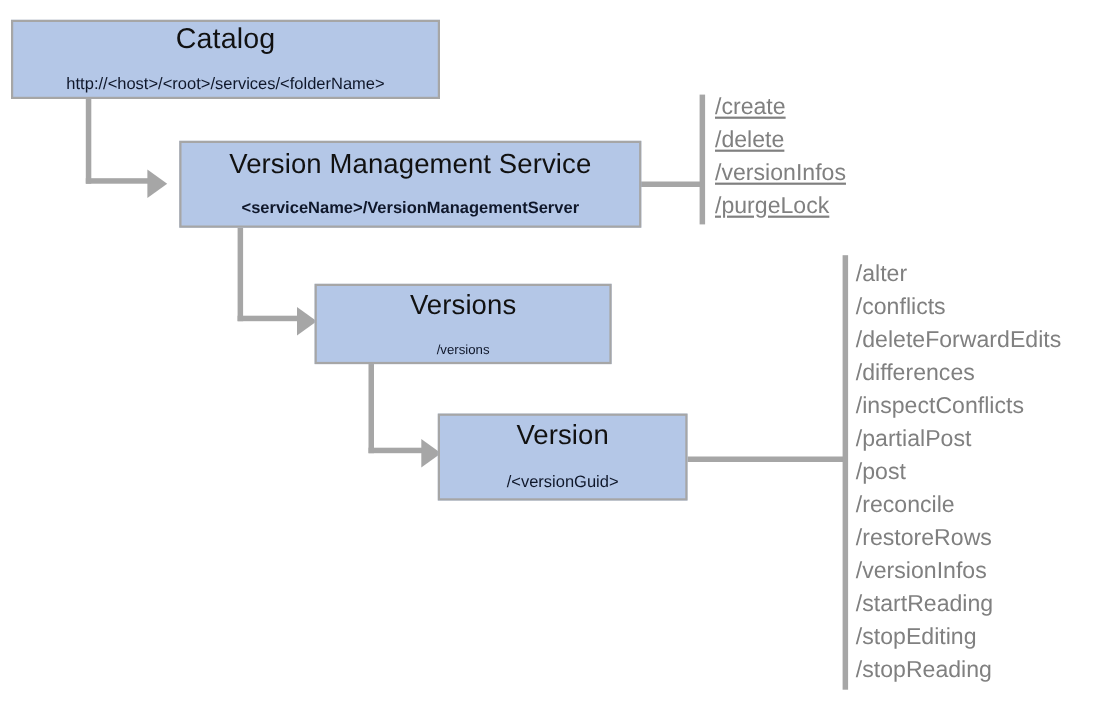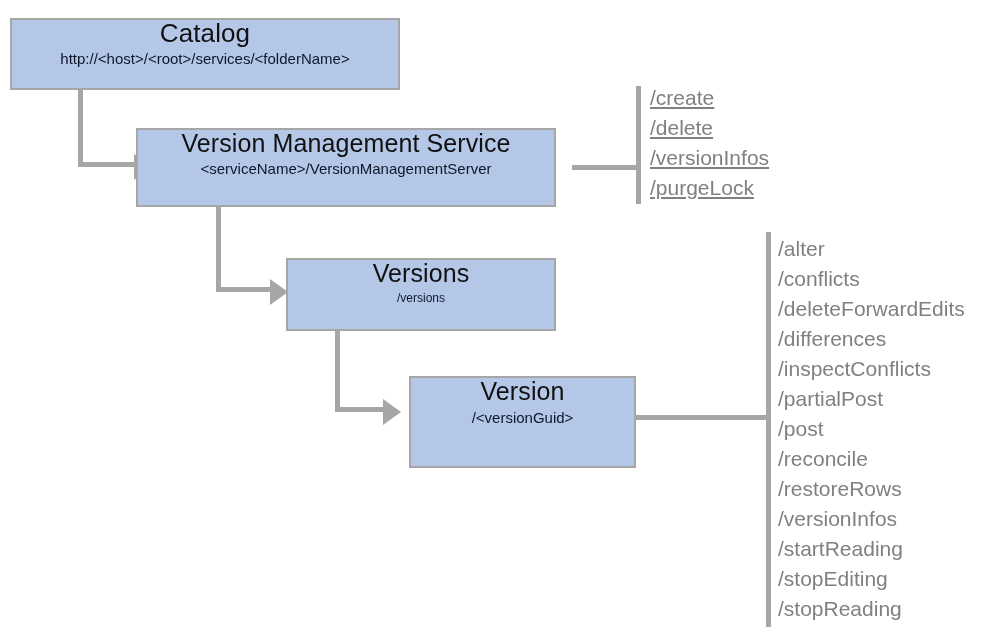--- a/index.html
+++ b/index.html
@@ -18,21 +18,23 @@
     overflow: hidden;
   }
   .node {
     position: absolute;
     box-sizing: border-box;
     background: #b4c7e7;
     border: 2px solid #a6a6a6;
     display: flex;
     flex-direction: column;
     align-items: center;
+    justify-content: center;
     color: #111111;
+    gap: 16px;
   }
   .node .node-title {
     font-size: 25px;
     line-height: 1.06;
     font-weight: 400;
     letter-spacing: 0.1px;
     white-space: nowrap;
   }
   .node .node-path {
     font-size: 15px;
@@ -41,33 +43,33 @@
     white-space: nowrap;
     color: #0f172a;
   }
   #node-catalog {
     left: 10px;  top: 18px;  width: 390px; height: 72px;
   }
   #node-catalog .node-title { font-size: 26px; }
   #node-catalog .node-path  { font-size: 15px; margin-top: 2px; }
 
   #node-vms {
-    left: 136px; top: 128px; width: 420px; height: 79px;
+    left: 163px; top: 128px; width: 420px; height: 79px;
   }
   #node-vms .node-title { font-size: 25px; }
-  #node-vms .node-path  { font-size: 15px; margin-top: 3px; }
+  #node-vms .node-path  { font-size: 15px; margin-top: 3px; font-weight: bold; }
 
   #node-versions {
     left: 286px; top: 258px; width: 270px; height: 73px;
   }
   #node-versions .node-title { font-size: 25px; }
   #node-versions .node-path  { font-size: 12px; margin-top: 4px; }
 
   #node-version {
-    left: 409px; top: 376px; width: 227px; height: 92px;
+    left: 398px; top: 376px; width: 227px; height: 79px;
   }
   #node-version .node-title { font-size: 25px; }
   #node-version .node-path  { font-size: 15px; margin-top: 4px; }
 
   
   .seg {
     position: absolute;
     background: #a6a6a6;
   }
   .seg-v { width: 5px; }

